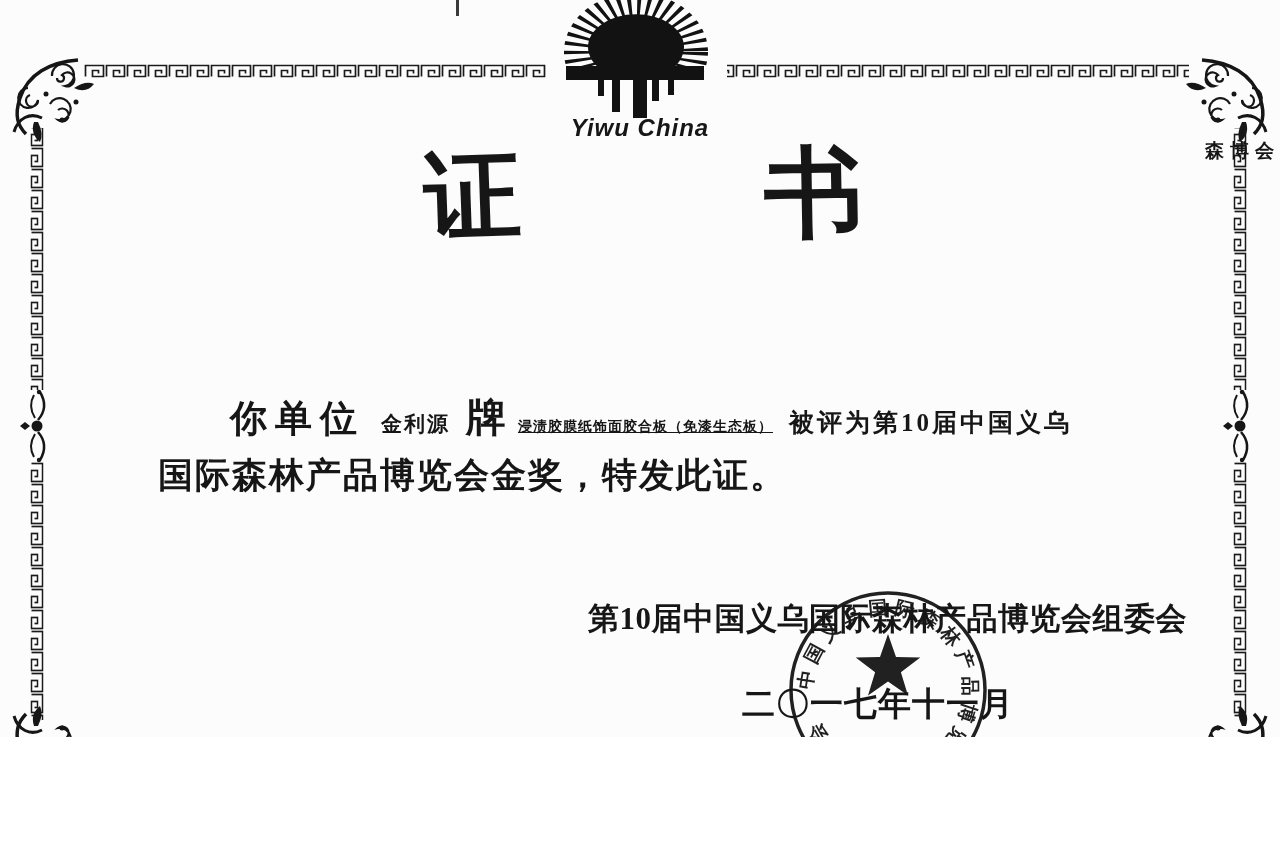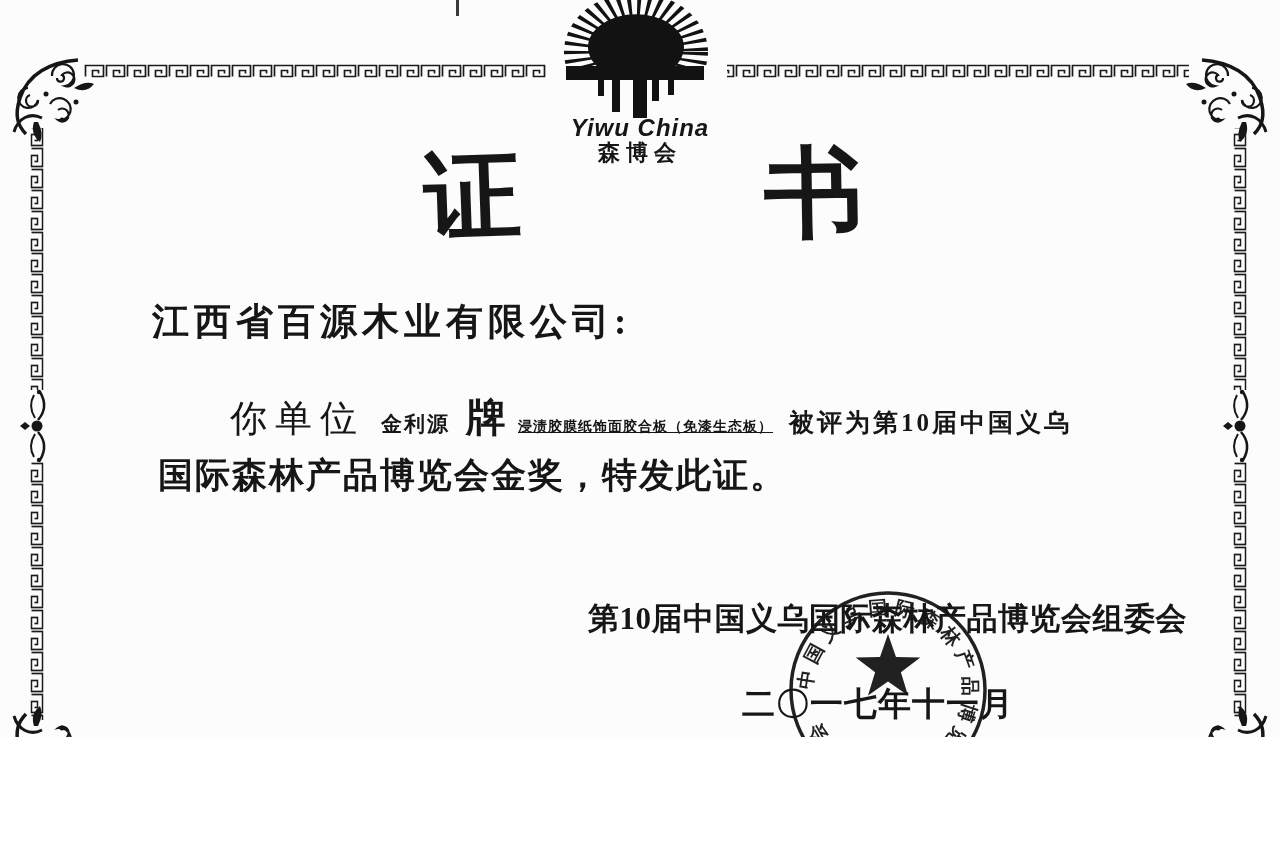--- a/index.html
+++ b/index.html
@@ -9,27 +9,27 @@
     background:var(--paper); overflow:hidden;
     font-family:"Liberation Serif", serif; color:var(--ink);
   }
   .abs { position:absolute; white-space:nowrap; }
   svg.layer { position:absolute; left:0; top:0; }
   .logo-en {
     left:0; right:0; top:114px; text-align:center;
     font-family:"Liberation Sans", sans-serif;
     font-weight:800; font-style:italic; font-size:24px; letter-spacing:1px;
   }
-  .logo-cn { left:0; right:0; top:138px; text-align:center; font-size:22px; letter-spacing:6px; font-weight:700; }
+  .logo-cn { left:0; right:0; top:138px; text-align:right; font-size:19px; letter-spacing:6px; font-weight:700; }
   .title-char { font-weight:900; line-height:1; }
   .title-left  { left:424px; top:148px; font-size:97px; transform:rotate(-2deg); }
   .title-right { left:764px; top:144px; font-size:99px; transform:rotate(-1deg); }
   .recipient { left:152px; top:297px; font-size:37px; letter-spacing:5px; font-weight:600; }
   .sentence1 { left:230px; top:390px; font-weight:600; }
-  .s-prefix { font-size:37px; letter-spacing:8px; font-weight:400; }
+  .s-prefix { font-size:37px; letter-spacing:8px; font-weight:700; }
   .s-brand  { font-size:21px; letter-spacing:2px; margin:0 12px; }
   .s-brandsuf { font-size:40px; font-weight:800; margin-right:8px; }
   .s-product { font-size:14px; letter-spacing:1px; margin-right:12px;text-decoration:underline; }
   .s-award1 { font-size:25px; letter-spacing:3px; font-weight:700; }
   .sentence2 { left:148px; top:452px; font-size:35px; letter-spacing:2px; font-weight:600;margin-left:10px; }
   .issuer { left:588px; top:598px; font-size:31px; letter-spacing:0.5px; font-weight:600; }
   .dateline { left:742px; top:682px; font-size:33px; letter-spacing:1px; font-weight:600; }
   .artifact { background:#3a3a3a; }
 </style>
 </head>
@@ -116,21 +116,20 @@
       <rect x="668" y="80" width="6" height="15" fill="#121212"></rect>
     </g>
   </svg>
 
   <div class="abs logo-en">Yiwu China</div>
   <div class="abs logo-cn">森博会</div>
 
   <div class="abs title-char title-left">证</div>
   <div class="abs title-char title-right">书</div>
 
-  <div class="abs recipient">江西省百源木业有限公司:</div>
 
   <div class="abs sentence1">
     <span class="s-prefix">你单位</span>
     <span class="s-brand">金利源</span>
     <span class="s-brandsuf">牌</span>
     <span class="s-product">浸渍胶膜纸饰面胶合板（免漆生态板）</span>
     <span class="s-award1">被评为第10届中国义乌</span>
   </div>
 
   <div class="abs sentence2">国际森林产品博览会金奖，特发此证。</div>

